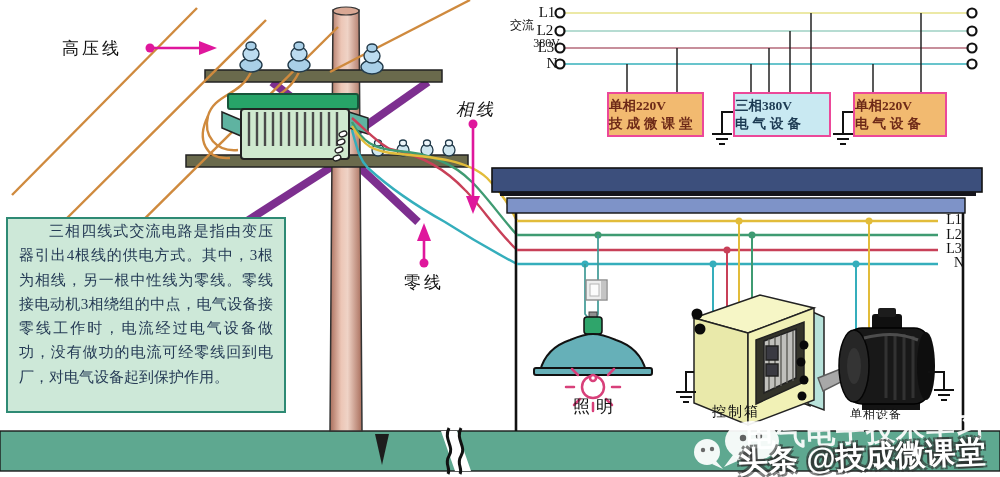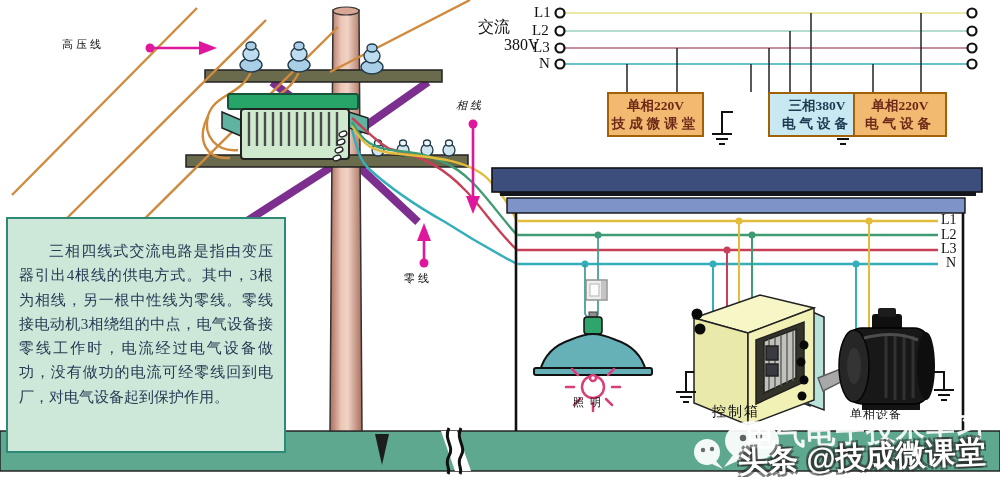--- a/index.html
+++ b/index.html
@@ -1,28 +1,28 @@
 <!DOCTYPE html>
 <html style="--l1: #e2bc3a; --l2: #3f9b72; --l3: #c84058; --n: #35aebc; --l1_pale: #ece9a6; --l2_pale: #b6dcd2; --l3_pale: #c78f9b; --n_pale: #68c4cc; --annotation: #df179c; --box_orange_bg: #f2ba70; --box_orange_text: #6e2a18; --box_blue_bg: #c9e9f2; --box_blue_text: #1c3a52; --info_bg: #cde8d8; --info_border: #2e8a74; --info_text: #253b55; --roof_dark: #3c4f7c; --roof_light: #7e93c8; --ground_green: #5ea890;"><head>
 <meta charset="utf-8">
 <style>
   html,body{margin:0;padding:0;background:#fff;}
   #stage{position:relative;width:1000px;height:477px;background:#ffffff;overflow:hidden;
          font-family:"Liberation Serif","DejaVu Serif",serif;}
   #art{position:absolute;left:0;top:0;}
   .lbl{position:absolute;color:#111;white-space:nowrap;}
-  .busLbl{font-size:15px;width:26px;text-align:left;}
-  .srcLbl{font-size:16px;width:56px;font-family:Liberation Serif, serif;}
-  .cnLbl{font-size:11px;letter-spacing:3px;}
-  .eq-box{position:absolute;border:2px solid #a16207;display:flex;flex-direction:column;
-          align-items:center;justify-content:center;font-weight:bold;font-size:13.5px;line-height:18px;}
+  .busLbl{font-size:15px;width:26px;text-align:center;}
+  .srcLbl{font-size:12px;text-align:right;width:56px;font-family:Liberation Serif, serif;}
+  .cnLbl{font-size:17px;letter-spacing:3px;}
+  .eq-box{position:absolute;border:2px solid #ec4899;display:flex;flex-direction:column;
+          align-items:flex-start;justify-content:center;font-weight:bold;font-size:13.5px;line-height:18px;}
   .eq-box .l2sp{letter-spacing:4px;}
   .eq-orange{background:var(--box_orange_bg);color:var(--box_orange_text);}
-  .eq-blue{background:var(--box_blue_bg);color:var(--box_blue_text);margin-left:35px;}
-  #info-box{position:absolute;left:6px;top:217px;width:254px;height:192px;padding:20px 11px;
+  .eq-blue{background:var(--box_blue_bg);color:var(--box_blue_text);}
+  #info-box{position:absolute;left:6px;top:217px;width:254px;height:192px;padding:0 11px;
             background:var(--info_bg);border:2px solid var(--info_border);color:var(--info_text);
             font-size:15px;line-height:1.62;text-align:justify;text-indent:2em;}
   .wm1{position:absolute;left:746px;top:412px;font-family:"Liberation Sans","DejaVu Sans",sans-serif;
        font-weight:bold;font-size:29px;color:rgba(255,255,255,.92);transform:rotate(-2.5deg);
        letter-spacing:1px;white-space:nowrap;}
   .wm2{position:absolute;left:738px;top:437px;font-family:"Liberation Sans","DejaVu Sans",sans-serif;
        font-weight:bold;font-size:30px;color:#fff;transform:rotate(-2.5deg);white-space:nowrap;
        text-shadow:-2px -2px 0 rgba(45,45,45,.6),2px -2px 0 rgba(45,45,45,.6),
                    -2px 2px 0 rgba(45,45,45,.6),2px 2px 0 rgba(45,45,45,.6);}
   

